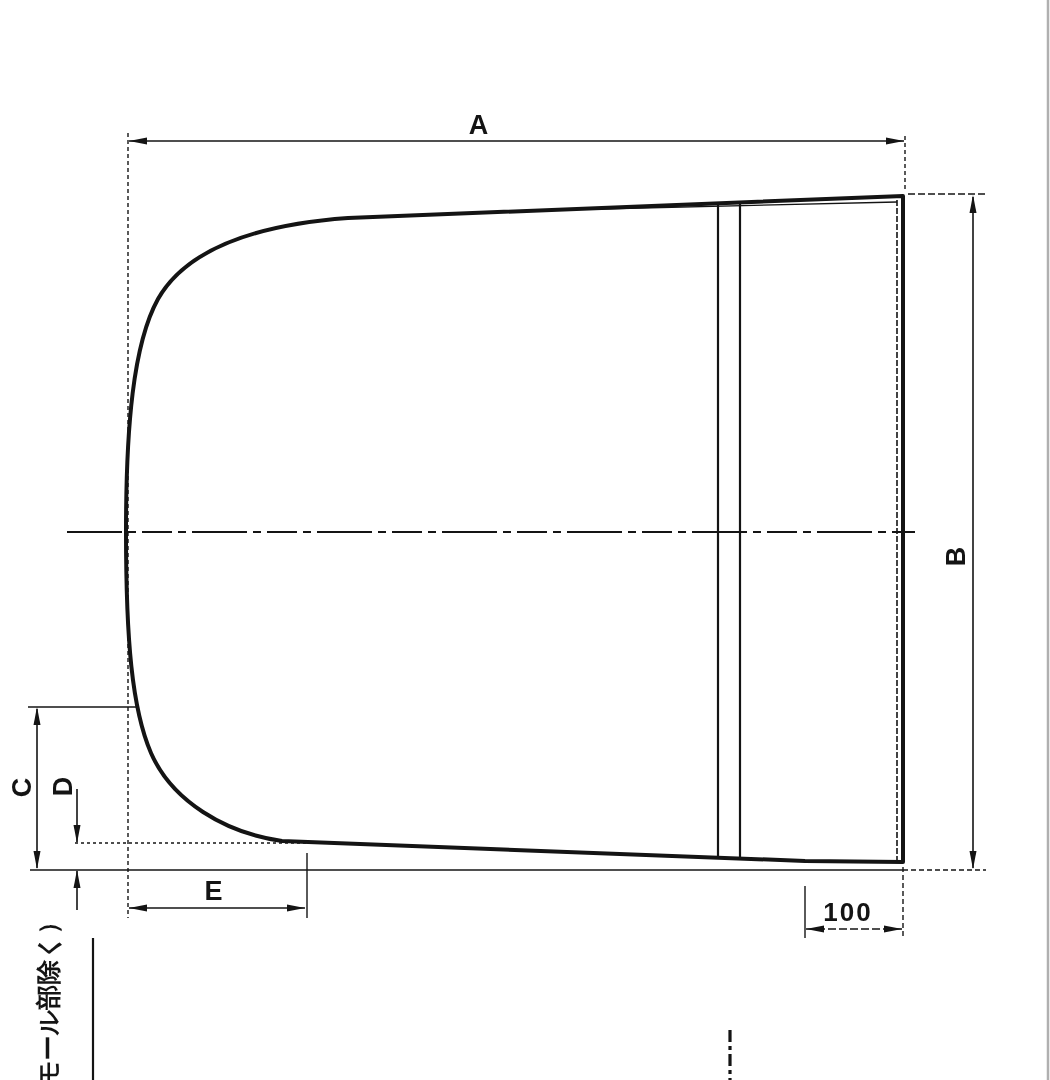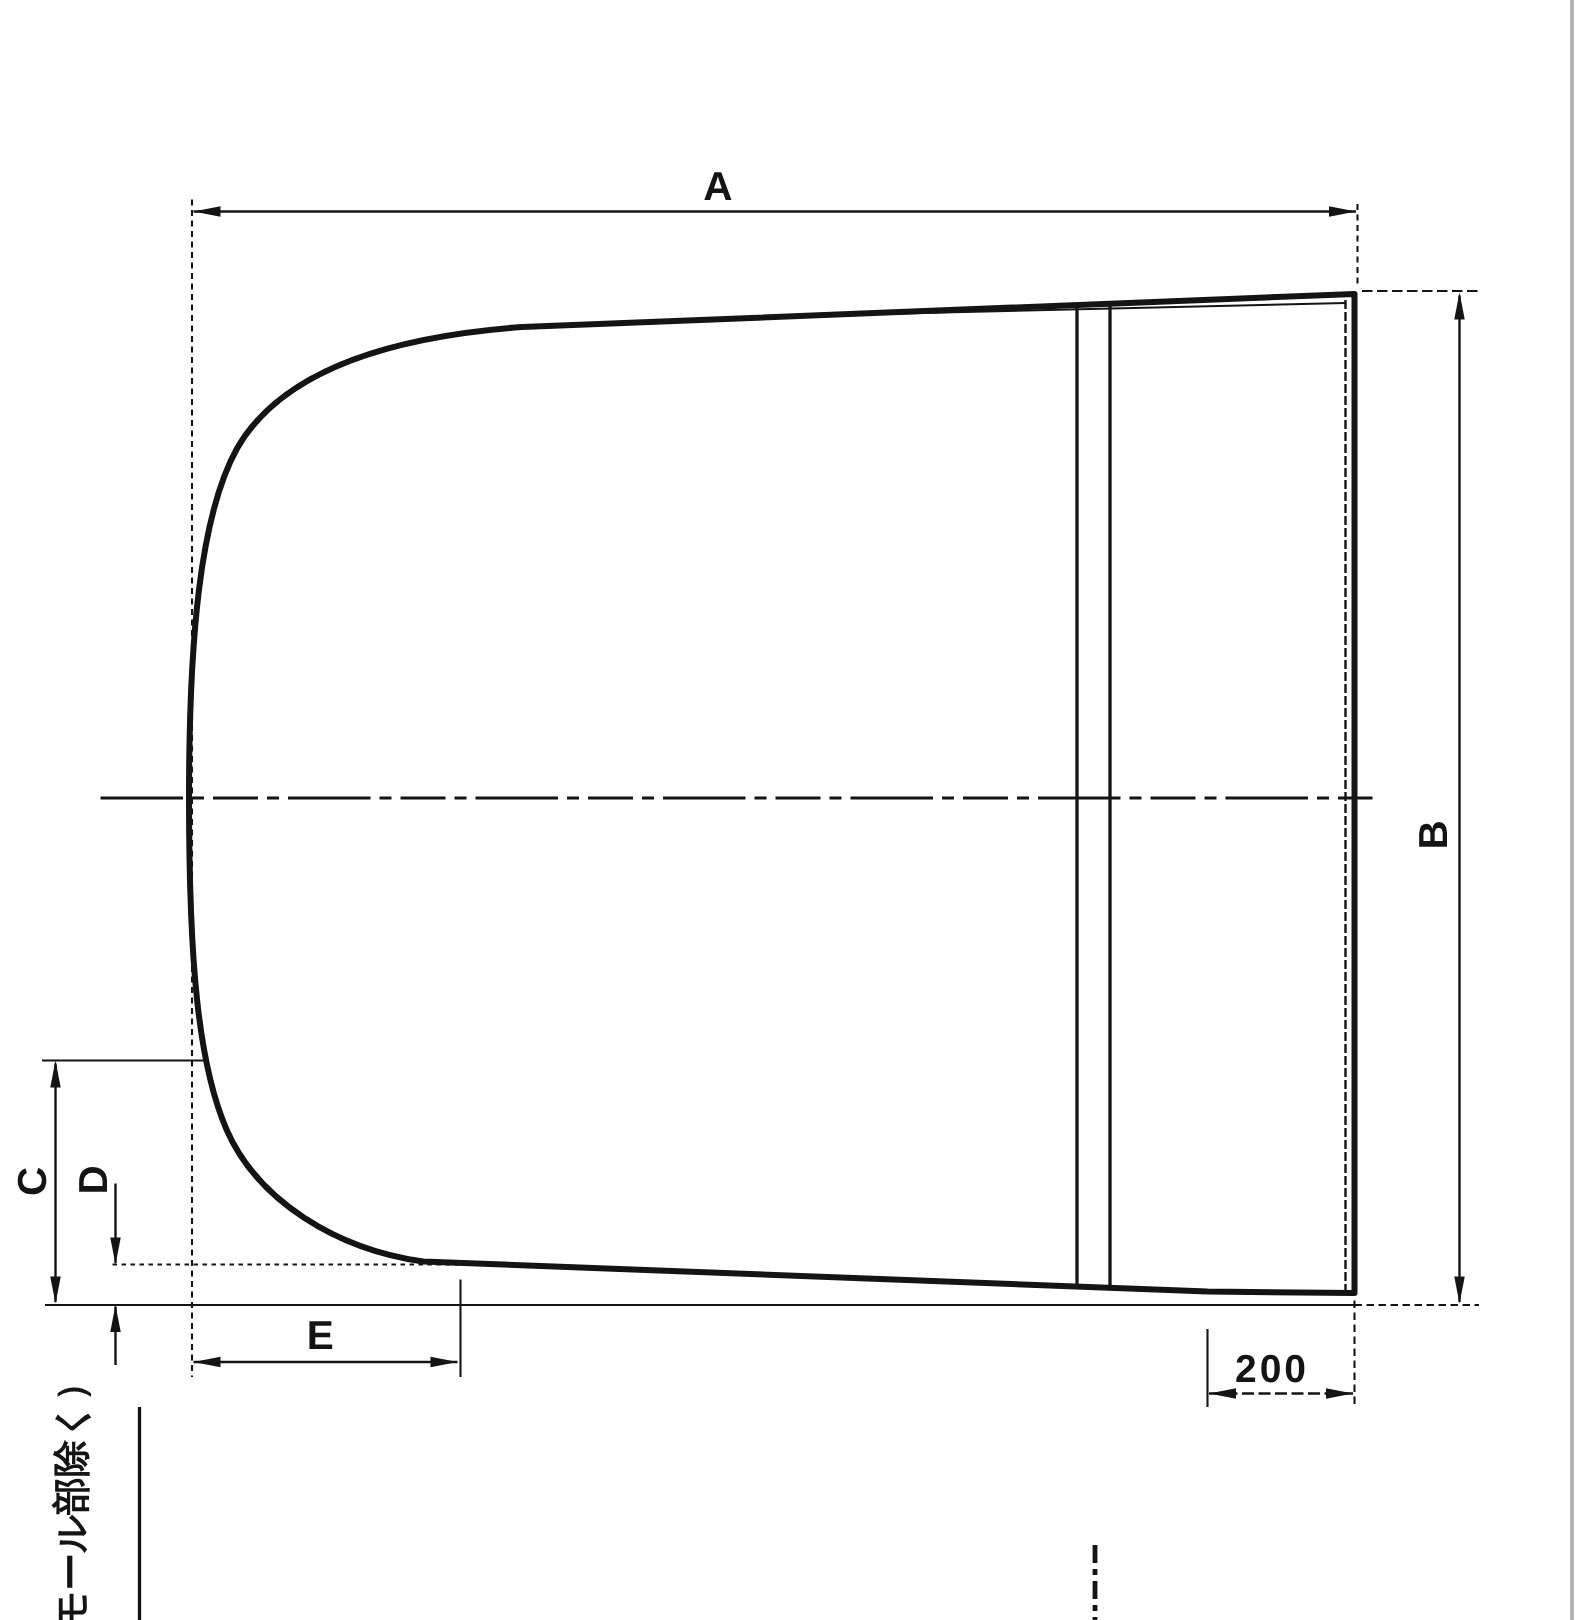--- a/index.html
+++ b/index.html
@@ -108,17 +108,17 @@
   <div class="dim-label" style="left:479px;top:125px;">A</div>
 
   <div class="dim-label vert" style="left:956px;top:556px;">B</div>
 
   <div class="dim-label vert" style="left:22px;top:787px;">C</div>
 
   <div class="dim-label vert" style="left:63px;top:786px;">D</div>
 
   <div class="dim-label" style="left:214px;top:891px;">E</div>
 
-  <div class="dim-label num-label" style="left:848px;top:912px;">200</div>
+  <div class="dim-label num-label" style="left:848px;top:912px;">100</div>
 
   <div class="note-label">モール部除く）</div>
 
 </div>
 
 </body></html>

